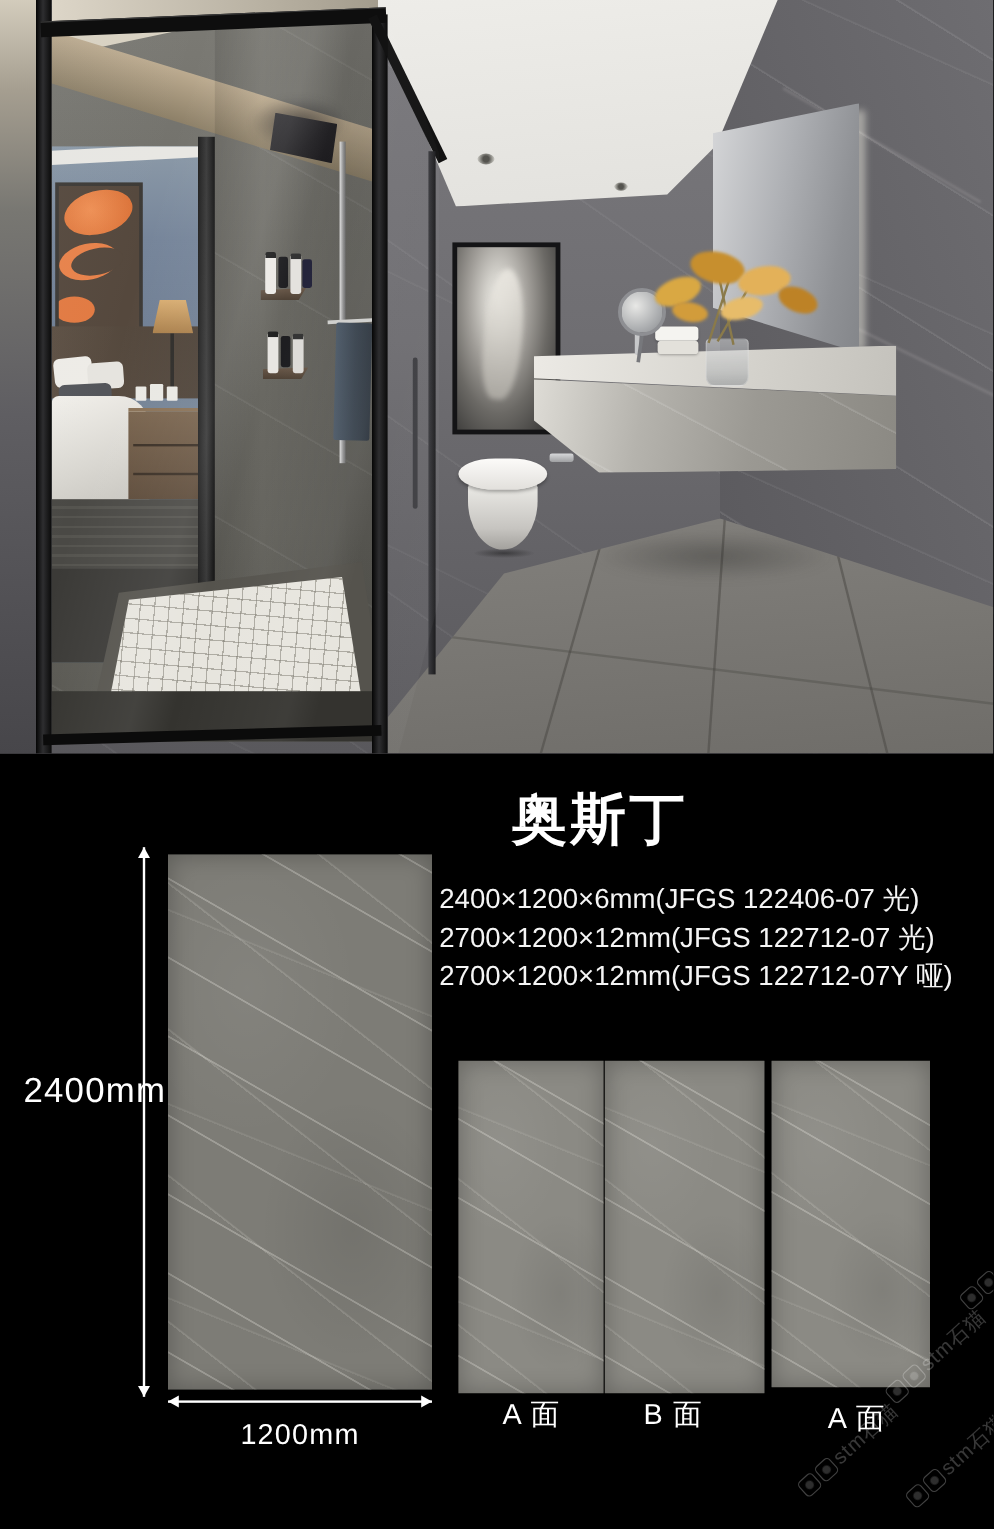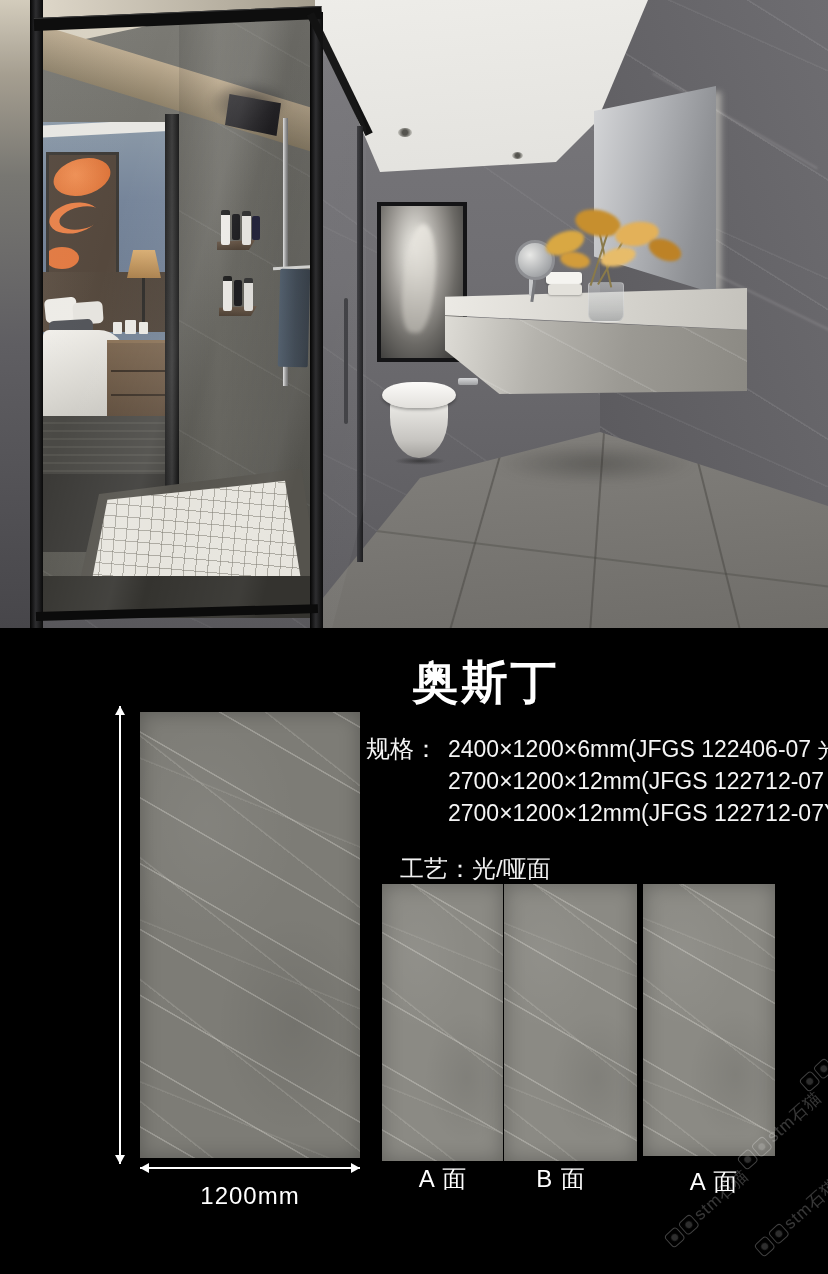--- a/index.html
+++ b/index.html
@@ -139,21 +139,21 @@
   .glass-far-edge{position:absolute;left:357px;top:126px;width:6px;height:436px;
     background:linear-gradient(90deg,#3c3c40,#1c1c1e);}
   .door-handle{position:absolute;left:344px;top:298px;width:4px;height:126px;background:#3e3e42;border-radius:2px;}
   .return-glass{position:absolute;inset:0;
     clip-path:polygon(323px 16px,366px 128px,366px 500px,332px 628px,323px 628px);
     background:linear-gradient(100deg,rgba(235,240,243,.10),rgba(255,255,255,.02) 40%,rgba(230,235,240,.08) 70%);}
   .left-wall{position:absolute;left:0;top:0;width:30px;height:628px;
     background:linear-gradient(180deg,#d3ccbc 0%,#a59e90 12%,#787772 28%,#5f5e62 55%,#47464a 100%);}
 
   
-  .title{position:absolute;left:486px;top:652px;transform:translateX(-50%);
+  .title{position:absolute;left:500px;top:652px;transform:translateX(-50%);
     font-size:46px;font-weight:700;letter-spacing:3px;color:#fff;white-space:nowrap;}
   .specs{position:absolute;left:366px;top:733px;display:flex;gap:10px;color:#f5f5f5;}
   .spec-label{font-size:24px;white-space:nowrap;line-height:32px;}
   .spec-line{font-size:23px;line-height:32px;white-space:nowrap;letter-spacing:0;}
   .craft,.pattern{position:absolute;top:853px;font-size:24px;color:#f2f2f2;white-space:nowrap;}
   .craft{left:400px;} .pattern{left:605px;}
 
   .stone{position:absolute;background-color:#7d7c76;
     background-image:
       radial-gradient(ellipse 60% 40% at 30% 25%,rgba(255,255,255,.05),transparent 70%),
@@ -288,37 +288,36 @@
     <div class="bar-bottom"></div>
     <div class="glass-far-edge"></div>
     <div class="door-handle"></div>
     <div class="return-glass"></div>
     <div class="left-wall"></div>
   </div>
 
   <div class="title">奥斯丁</div>
 
   <div class="specs">
-    <div class="spec-label">规格：</div>
     <div>
       <div class="spec-line">2400×1200×6mm(JFGS 122406-07 光)</div>
       <div class="spec-line">2700×1200×12mm(JFGS 122712-07 光)</div>
       <div class="spec-line">2700×1200×12mm(JFGS 122712-07Y 哑)</div>
     </div>
   </div>
 
-  <div class="craft"><span>工艺：</span><span>光/哑面</span></div>
 
   <div class="stone" style="left:140px;top:712px;width:220px;height:446px;"></div>
 
   <div class="abs" style="left:113px;top:706px;width:14px;height:458px;">
     <div class="arrow-line-v"></div>
     <div class="ah" style="left:2px;top:0;border-left:5px solid transparent;border-right:5px solid transparent;border-bottom:9px solid #fff;"></div>
     <div class="ah" style="left:2px;bottom:0;border-left:5px solid transparent;border-right:5px solid transparent;border-top:9px solid #fff;"></div>
   </div>
+  <div class="dim" style="left:14px;top:893px;width:130px;font-size:29px;letter-spacing:1px;">2400mm</div>
 
   <div class="abs" style="left:140px;top:1161px;width:220px;height:14px;">
     <div style="position:absolute;left:0;top:6px;width:100%;height:2px;background:#fff;"></div>
     <div class="ah" style="left:0;top:2px;border-top:5px solid transparent;border-bottom:5px solid transparent;border-right:9px solid #fff;"></div>
     <div class="ah" style="right:0;top:2px;border-top:5px solid transparent;border-bottom:5px solid transparent;border-left:9px solid #fff;"></div>
   </div>
   <div class="dim" style="left:185px;top:1182px;width:130px;font-size:24px;letter-spacing:1px;">1200mm</div>
 
   <div class="stone small" style="left:382px;top:884px;width:121px;height:277px;"></div>
   <div class="stone small" style="left:504px;top:884px;width:133px;height:277px;"></div>

